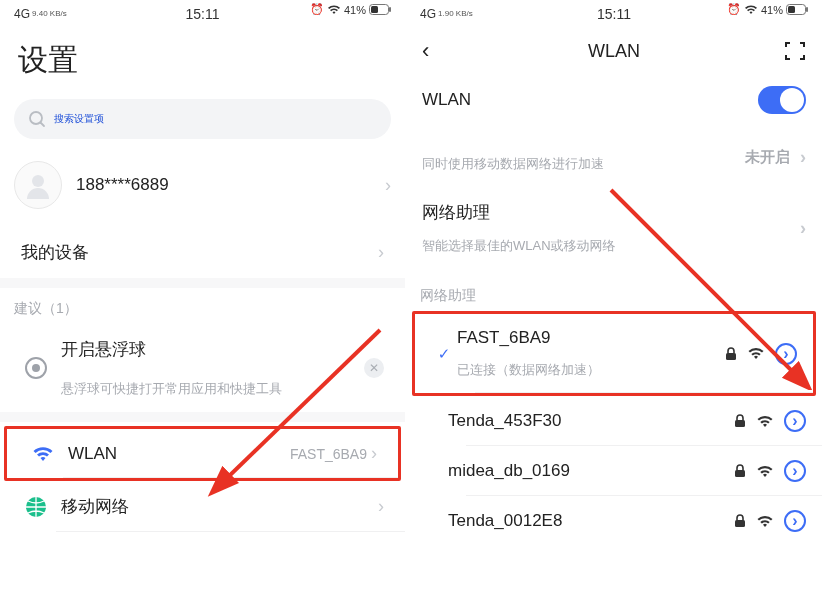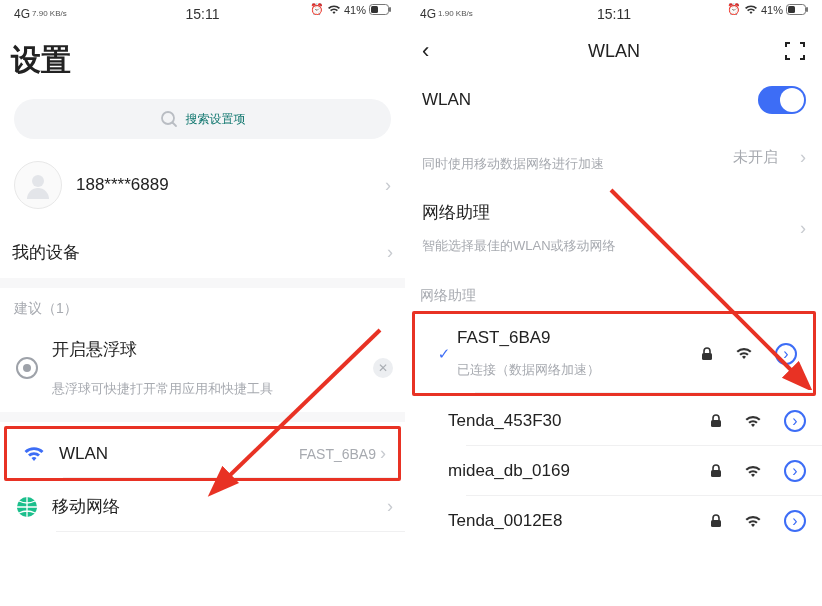--- a/index.html
+++ b/index.html
@@ -32,53 +32,52 @@
     position:absolute; left:0; right:0; text-align:center;
     font-size:14px; font-weight:500; pointer-events:none;
   }
   .sb-right {
     position:absolute; right:14px; top:3px;
     display:flex; align-items:center; gap:3px; font-size:11px;
   }
   .sig {font-size:12px; line-height:1;}
   .speed {font-size:8px; line-height:1; color:#555;}
   .page-title {
-    font-size: 30px; font-weight:700;
-    padding: 14px 18px 14px 11px;
+    font-size: 30px; font-weight:400;
+    padding: 14px 18px 14px 18px;
   }
   .searchbox {
     margin: 4px 14px;
     background: #f3f4f6;
     border-radius: 22px;
     height: 40px;
     display:flex;
     align-items:center;
     padding: 0 14px;
-    color:#0f766e;
-    font-size:12px;
-    justify-content:center;
+    color:#1d4ed8;
+    font-size:10px;
   }
   .searchbox svg { margin-right:8px; }
   .account-row {
     display:flex; align-items:center;
     padding: 18px 14px;
   }
   .avatar {
     width:48px; height:48px; border-radius:50%;
     border:1px solid #e8e8e8;
     background:#fafafa;
     display:flex; align-items:center; justify-content:center;
     margin-right:14px;
   }
   .account-text .phone-num { font-size:17px; }
   .account-text .sub { font-size:13px; color:#a7aab0; margin-top:2px;}
   .chev { margin-left:auto; color:#c8cbd0; font-size:18px;}
   .row {
     display:flex; align-items:center;
-    padding: 14px 12px;
+    padding: 14px 21px;
     font-size:17px;
     position:relative;
   }
   .row .sub { font-size:13px; color:#a7aab0; margin-top:19px;}
   .section-gap { height:10px; background:#f7f7f8; }
   .section-label {
     font-size:14px; color:#a7aab0;
     padding: 12px 14px 6px 14px;
   }
   .row-left-icon {
@@ -106,21 +105,21 @@
     font-size:18px;
   }
   .scan-ic { margin-left:auto; }
   .list-row {
     display:flex; align-items:center;
     padding: 14px 16px;
     position:relative;
   }
   .list-row .main-text { font-size:17px; }
   .list-row .sub-text  { font-size:13px; color:#a7aab0; margin-top:13px;}
-  .list-row .tail { margin-left:auto; display:flex; align-items:center; gap:22px;}
+  .list-row .tail { margin-left:auto; display:flex; align-items:center; gap:10px;font-weight:bold;}
   .tail .status { font-size:15px; color:#a7aab0;}
   .switch {
     width:48px;height:28px;border-radius:14px;background:#3d6df6;
     position:relative;
   }
   .switch::after{
     content:""; position:absolute; right:2px; top:2px;
     width:24px;height:24px;border-radius:50%;background:#fff;
   }
   .wifi-row .left-check {
@@ -139,21 +138,21 @@
   }
   svg { display:block; }
 </style>
 </head>
 <body>
 
 <div class="phone" style="border-right:1px solid #fff;">
   <div class="statusbar">
     <div class="sb-left">
       <span class="sig">4G</span>
-      <span class="speed">7.90
+      <span class="speed">9.40
 KB/s</span>
     </div>
     <div class="sb-center">15:11</div>
     <div class="sb-right">
       <span>⏰</span>
       <span>
         <svg width="14" height="10" viewBox="0 0 14 10">
             <path d="M7 9 L8.5 7.3 A2 2 0 0 0 5.5 7.3 Z M3 5 A6 6 0 0 1 11 5 L9.8 6.3 A4 4 0 0 0 4.2 6.3 Z M1 2.8 A9 9 0 0 1 13 2.8 L11.8 4 A7 7 0 0 0 2.2 4 Z" fill="#333"></path>
           </svg>
       </span>

